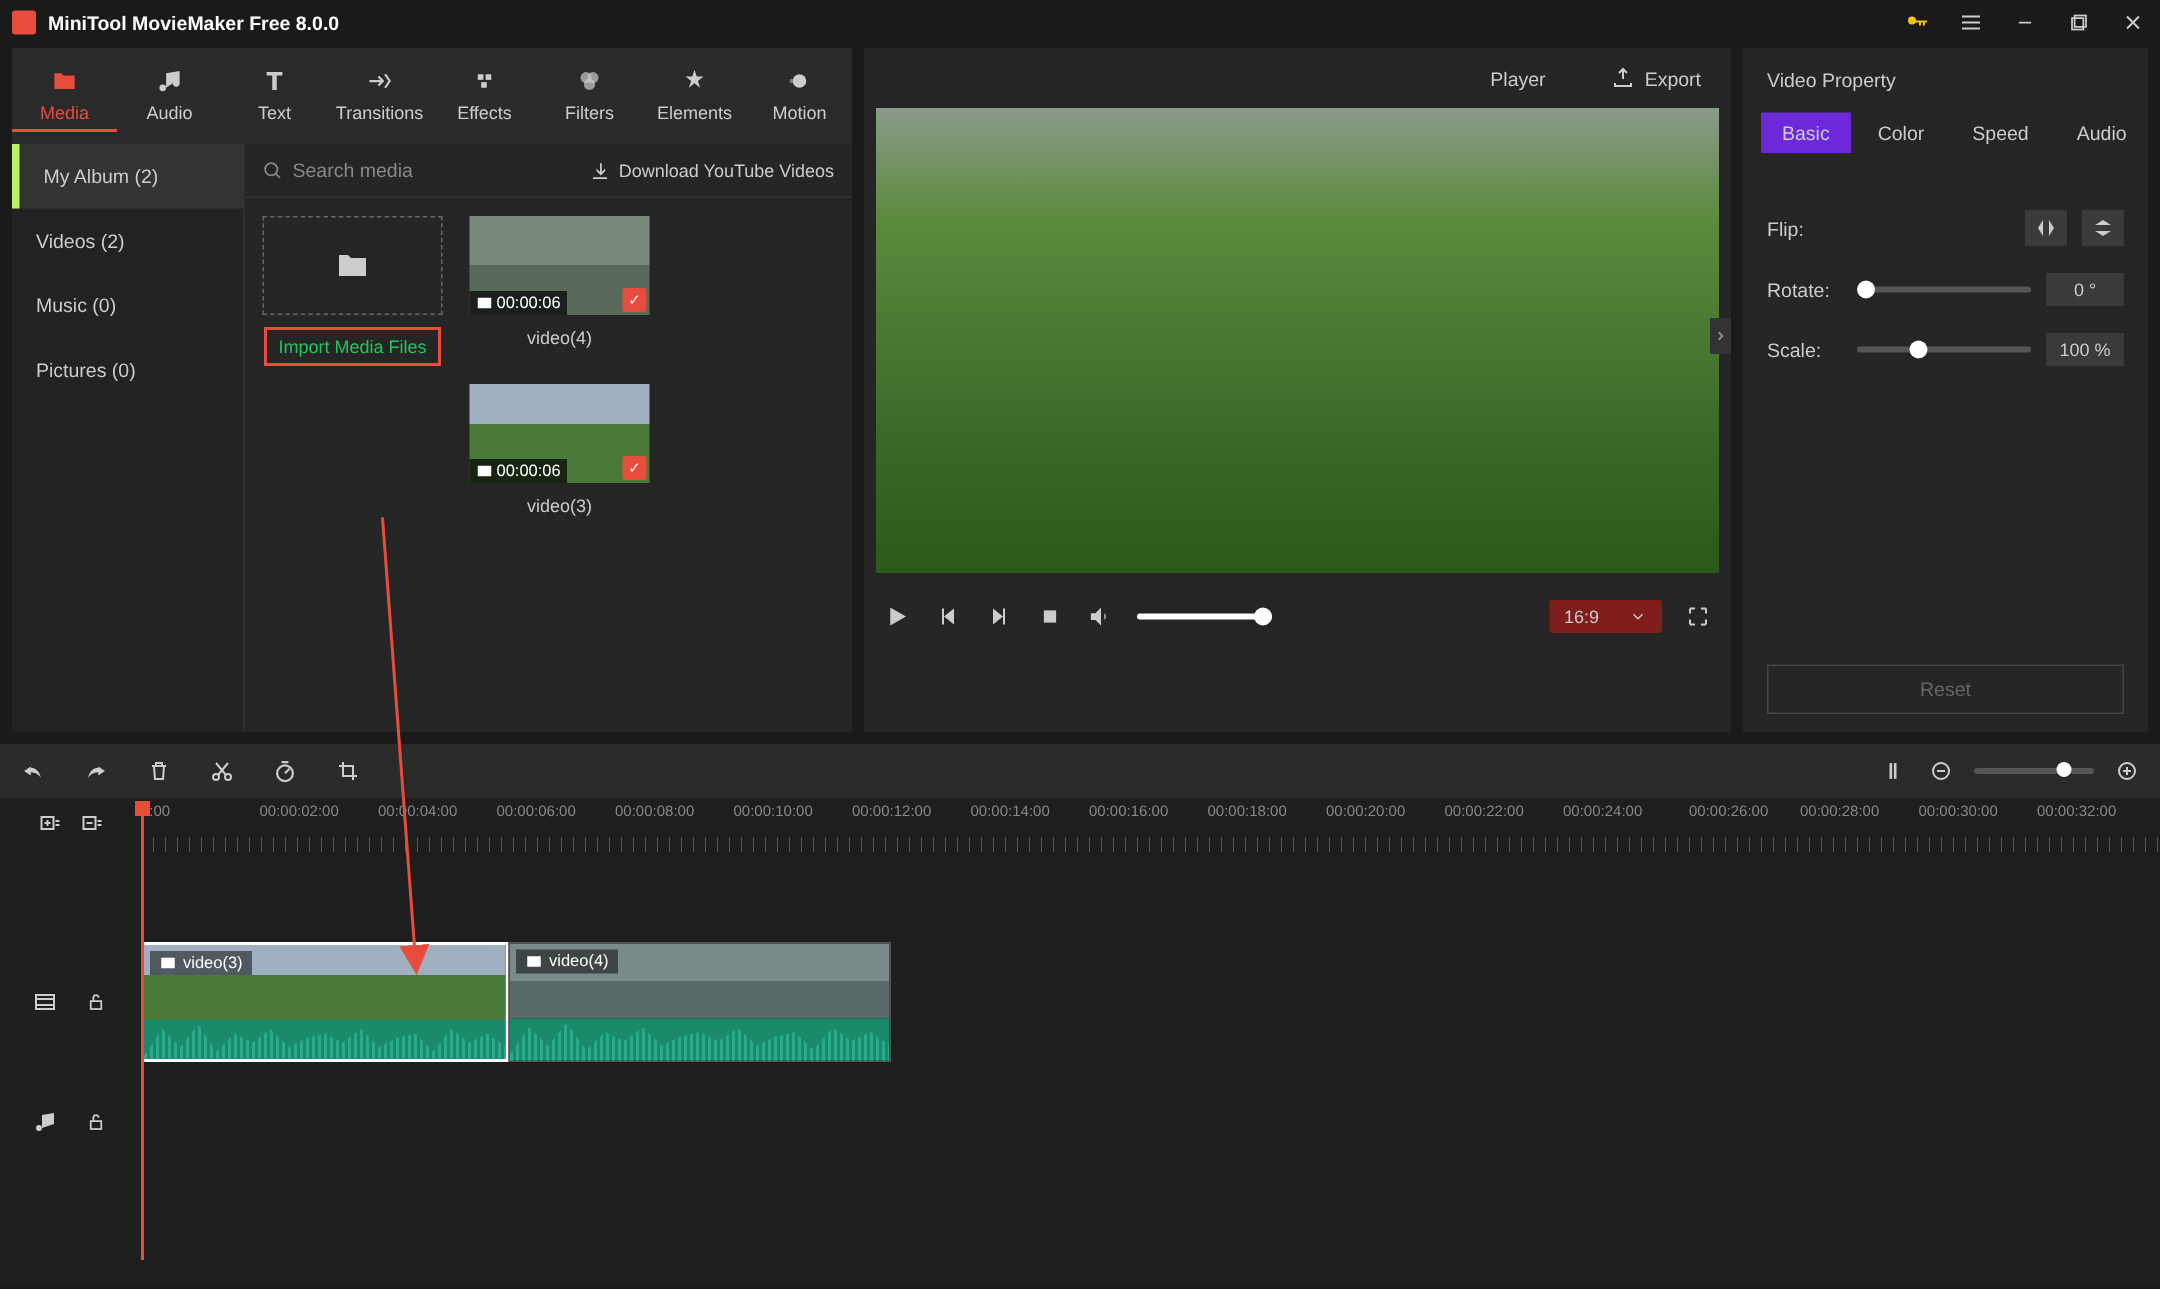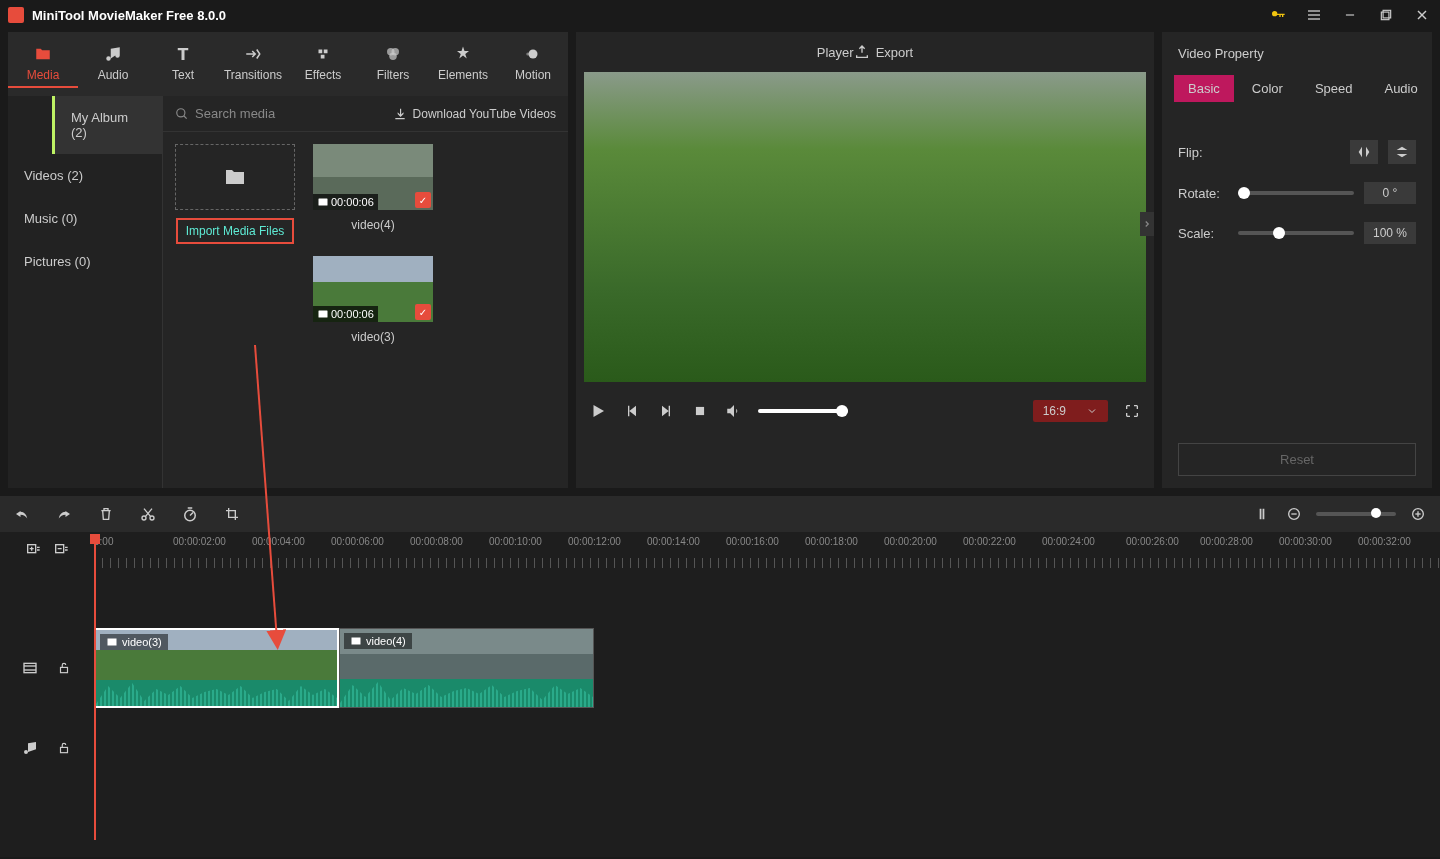--- a/index.html
+++ b/index.html
@@ -14,53 +14,53 @@
 .main-container { display: flex; height: 466px; padding: 2px 8px 8px 8px; gap: 8px; }
 .left-panel { width: 560px; display: flex; flex-direction: column; background: #252525; }
 .category-tabs { display: flex; background: #2a2a2a; padding: 8px 0; }
 .cat-tab { flex: 1; display: flex; flex-direction: column; align-items: center; gap: 4px; cursor: pointer; color: #ccc; padding: 4px 0; }
 .cat-tab.active { color: #e74c3c; border-bottom: 2px solid #e74c3c; }
 .cat-icon { width: 20px; height: 20px; display: flex; align-items: center; justify-content: center; }
 .cat-label { font-size: 12px; }
 .body-row { display: flex; flex: 1; }
 .sidebar { width: 155px; background: #222; border-right: 1px solid #333; }
 .sidebar-item { padding: 14px 16px; cursor: pointer; color: #ccc; font-size: 13px; }
-.sidebar-item.active { background: #333; border-left: 3px solid #bef264; margin-left: 44px; }
+.sidebar-item.active { background: #333; border-left: 5px solid #bef264; }
 .media-area { flex: 1; display: flex; flex-direction: column; }
 .media-header { display: flex; align-items: center; padding: 10px 12px; justify-content: space-between; border-bottom: 1px solid #333; }
 .search-box { display: flex; align-items: center; gap: 6px; color: #888; }
 .download-link { display: flex; align-items: center; gap: 6px; color: #ccc; font-size: 12px; cursor: pointer; }
 .media-grid { display: flex; flex-wrap: wrap; gap: 18px; padding: 12px; }
 .media-item { width: 120px; display: flex; flex-direction: column; align-items: center; gap: 8px; }
 .import-box { width: 120px; height: 66px; border: 1px dashed #666; display: flex; align-items: center; justify-content: center; cursor: pointer; }
-.import-btn { border: 2px solid #e74c3c; padding: 4px 8px; font-size: 12px; color: #5eead4; cursor: pointer; }
+.import-btn { border: 2px solid #e74c3c; padding: 4px 8px; font-size: 12px; color: #22c55e; cursor: pointer; }
 .thumb { width: 120px; height: 66px; position: relative; background: linear-gradient(#7a8a7a 50%, #5a6a5a 50%); }
 .thumb2 { background: linear-gradient(#a0b0c0 40%, #4a7a3a 40%); }
 .thumb-dur { position: absolute; bottom: 0; left: 0; display: flex; align-items: center; gap: 2px; background: rgba(0,0,0,0.7); padding: 2px 4px; font-size: 11px; color: #fff; }
 .thumb-check { position: absolute; bottom: 2px; right: 2px; width: 16px; height: 16px; background: #e74c3c; color: #fff; display: flex; align-items: center; justify-content: center; font-size: 10px; border-radius: 2px; }
 .media-label { font-size: 12px; color: #ccc; }
 .player-panel { flex: 1; background: #252525; display: flex; flex-direction: column; }
-.player-header { display: flex; justify-content: center; align-items: center; padding: 12px 20px; }
+.player-header { display: flex; justify-content: flex-end; align-items: center; padding: 12px 20px; gap: 44px; }
 .export-btn { display: flex; align-items: center; gap: 6px; cursor: pointer; }
 .preview { margin: 0 8px; height: 310px; background: linear-gradient(180deg, #8a9a8a 0%, #5a8a3a 25%, #3a6a2a 70%, #2a5a1a 100%); position: relative; }
 .player-controls { padding: 8px 12px; }
 .pc-row1 { display: flex; align-items: center; gap: 12px; }
 .pc-slider { flex: 1; height: 4px; background: #555; border-radius: 2px; position: relative; }
 .pc-slider-dot { position: absolute; left: 0; top: -4px; width: 12px; height: 12px; background: #fff; border-radius: 50%; }
 .time-red { color: #e74c3c; }
 .pc-row2 { display: flex; align-items: center; gap: 14px; margin-top: 10px; }
 .pc-btn { width: 20px; height: 20px; display: flex; align-items: center; justify-content: center; cursor: pointer; color: #ccc; }
 .vol-slider { width: 90px; height: 4px; background: #fff; border-radius: 2px; position: relative; }
 .vol-dot { position: absolute; right: 0; top: -4px; width: 12px; height: 12px; background: #fff; border-radius: 50%; }
 .aspect-select { background: #7f1d1d; padding: 4px 10px; border-radius: 2px; display: flex; align-items: center; gap: 20px; cursor: pointer; font-size: 12px; }
 .right-panel { width: 270px; background: #252525; display: flex; flex-direction: column; }
 .rp-header { padding: 14px 16px; }
 .rp-tabs { display: flex; gap: 4px; padding: 0 12px 12px; }
 .rp-tab { padding: 6px 14px; cursor: pointer; color: #ccc; font-size: 13px; }
-.rp-tab.active { background: #be185d; }
+.rp-tab.active { background: #6d28d9; }
 .rp-body { padding: 8px 16px; flex: 1; }
 .rp-row { display: flex; align-items: center; margin: 18px 0; gap: 10px; justify-content: flex-end; }
 .rp-label { width: 50px; font-size: 13px; color: #ccc; }
 .flip-btn { width: 28px; height: 24px; background: #3a3a3a; display: flex; align-items: center; justify-content: center; cursor: pointer; }
 .rp-slider { flex: 1; height: 4px; background: #555; border-radius: 2px; position: relative; }
 .rp-slider-dot { position: absolute; top: -4px; width: 12px; height: 12px; background: #fff; border-radius: 50%; }
 .rp-value { width: 52px; background: #3a3a3a; padding: 4px; text-align: center; font-size: 12px; }
 .reset-btn { margin: 12px 16px; padding: 8px; text-align: center; border: 1px solid #444; color: #666; cursor: pointer; }
 .middle-divider { position: absolute; right: 0; top: 180px; width: 14px; height: 24px; background: #333; display: flex; align-items: center; justify-content: center; cursor: pointer; }
 .timeline-panel { background: #1e1e1e; height: 361px; }

